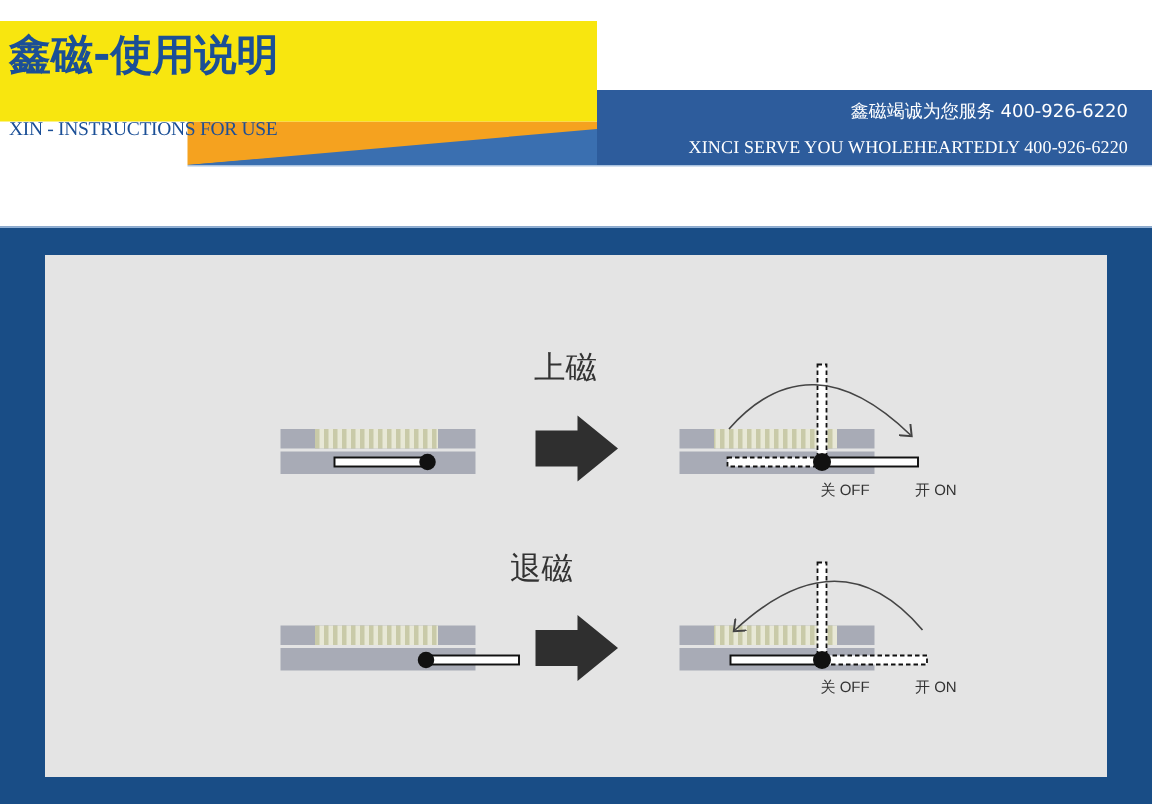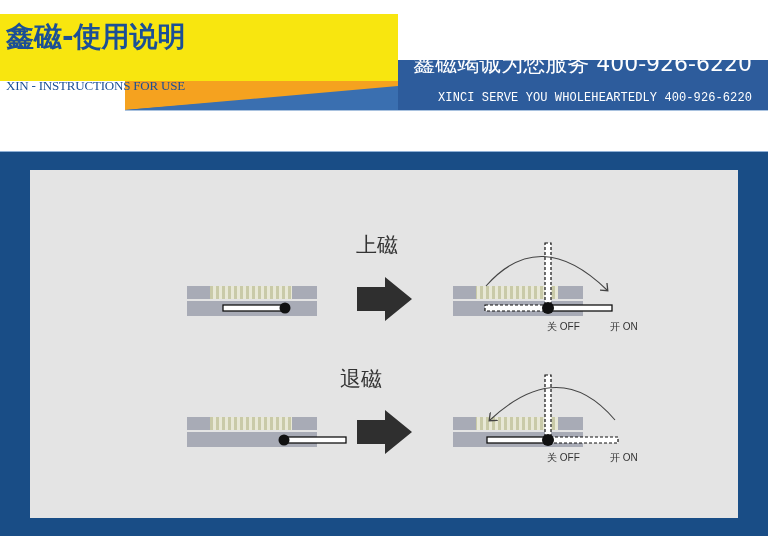--- a/index.html
+++ b/index.html
@@ -18,26 +18,26 @@
     font-size: 28px; font-weight: bold; color: #1b4f96; letter-spacing: 0px;
     line-height: 34px; white-space: nowrap;
   }
   .title-en {
     position: absolute; left: 6px; top: 78px;
     font-family: Liberation Serif, serif;
     font-size: 13px; color: #1b4f96; white-space: nowrap; letter-spacing: -0.2px;
   }
   .stripe-svg { position: absolute; left: 0; top: 0; }
   .slogan-cn {
-    position: absolute; right: 16px; top: 52px;
-    font-size: 22px; color: #ffffff; white-space: nowrap; line-height: 24px;
+    position: absolute; right: 16px; top: 62px;
+    font-size: 12px; color: #ffffff; white-space: nowrap; line-height: 24px;
   }
   .slogan-en {
     position: absolute; right: 16px; top: 91px;
-    font-family: Liberation Mono, monospace;
+    font-family: Liberation Serif, serif;
     font-size: 12px; color: #ffffff; white-space: nowrap; letter-spacing: 0.1px;
   }
   .blue-band {
     position: absolute; left: 0; top: 151px; width: 768px; height: 385px;
     background: #194d86; border-top: 1px solid #8fb0d6;
   }
   .panel {
     position: absolute; left: 30px; top: 170px; width: 708px; height: 348px;
     background: #e4e4e4;
   }

